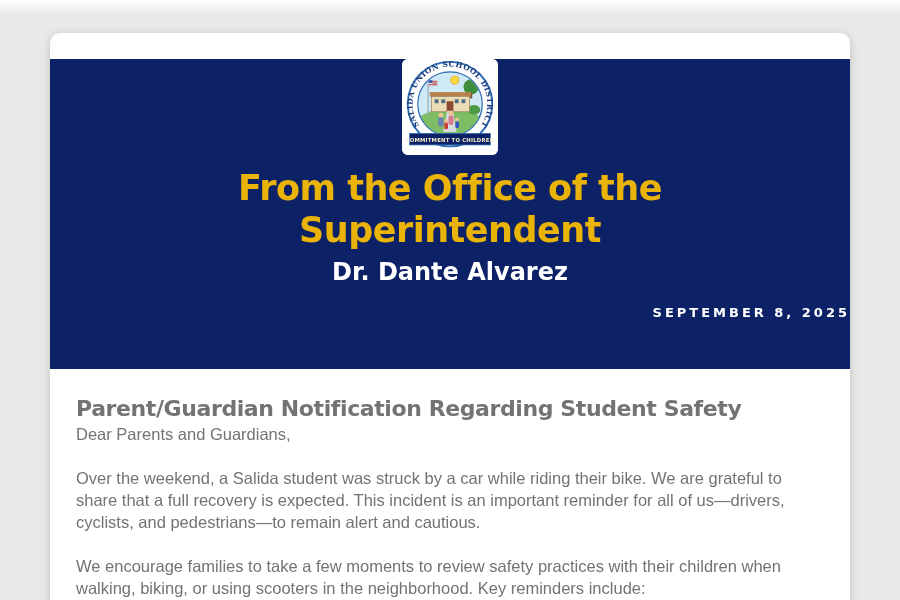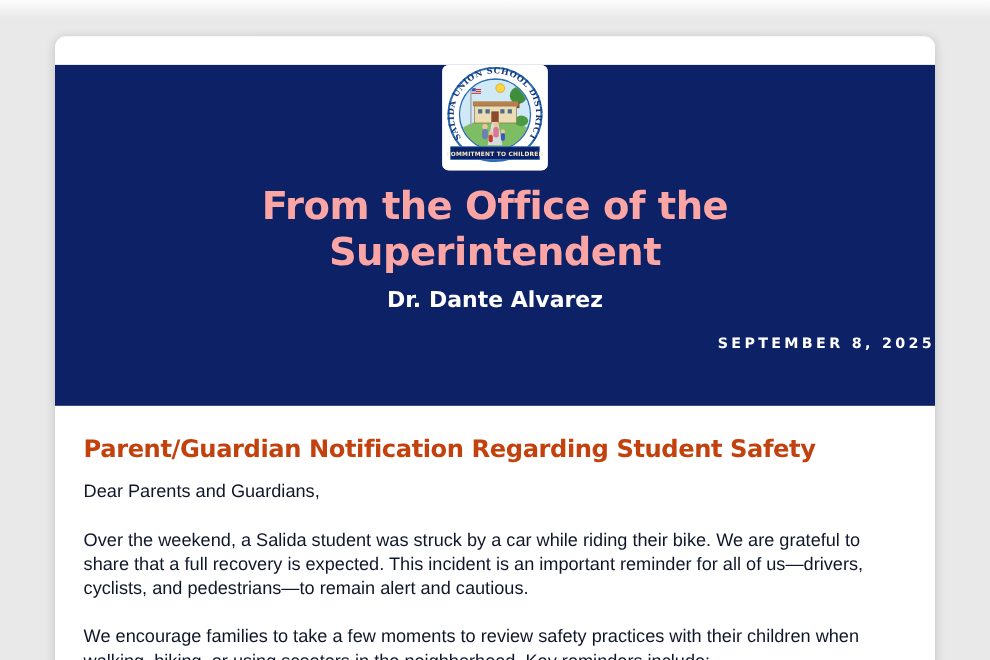--- a/index.html
+++ b/index.html
@@ -30,34 +30,34 @@
     width: 96px;
     height: 96px;
     margin: 26px auto 0;
     background: #ffffff;
     border-radius: 6px;
     overflow: hidden;
   }
   .logo-box svg { display: block; width: 96px; height: 96px; }
   .hdr-title {
     margin: 12px auto 0;
-    color: #fca5a5;
+    color: #eab308;
     font-family: "DejaVu Sans", "Liberation Sans", sans-serif;
     font-weight: bold;
     font-size: 35px;
     line-height: 42px;
     letter-spacing: -0.5px;
     max-width: 700px;
   }
   .hdr-subtitle {
     margin-top: 10px;
     color: #ffffff;
     font-family: "DejaVu Sans", "Liberation Sans", sans-serif;
     font-weight: bold;
-    font-size: 20px;
+    font-size: 24px;
     line-height: 22px;
   }
   .hdr-date {
     margin-top: 22px;
     color: #ffffff;
     font-family: "DejaVu Sans", "Liberation Sans", sans-serif;
     font-weight: bold;
     font-size: 13px;
     letter-spacing: 3px;
     text-align: right;
@@ -65,26 +65,25 @@
   .card-body {
     background: #ffffff;
     padding: 26px 26px 30px;
   }
   .body-heading {
     font-family: "DejaVu Sans", "Liberation Sans", sans-serif;
     font-weight: bold;
     font-size: 22px;
     line-height: 28px;
     letter-spacing: -0.4px;
-    color: #c2410c;
+    color: #737373;
     white-space: nowrap;
-    margin-bottom: 13px;
   }
   .card-body p {
-    color: #0f172a;
+    color: #737373;
     font-size: 16.5px;
     line-height: 22px;
     margin-top: 22px;
   }
   .card-body p.salutation { margin-top: 0; }
 </style>
 </head>
 <body>
 
 <div class="card">

